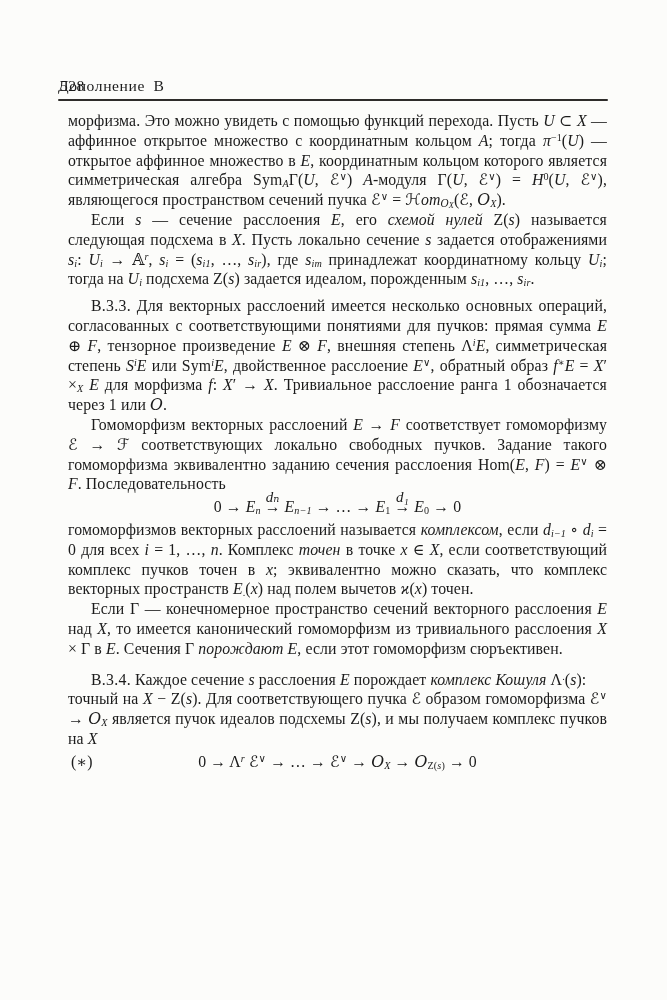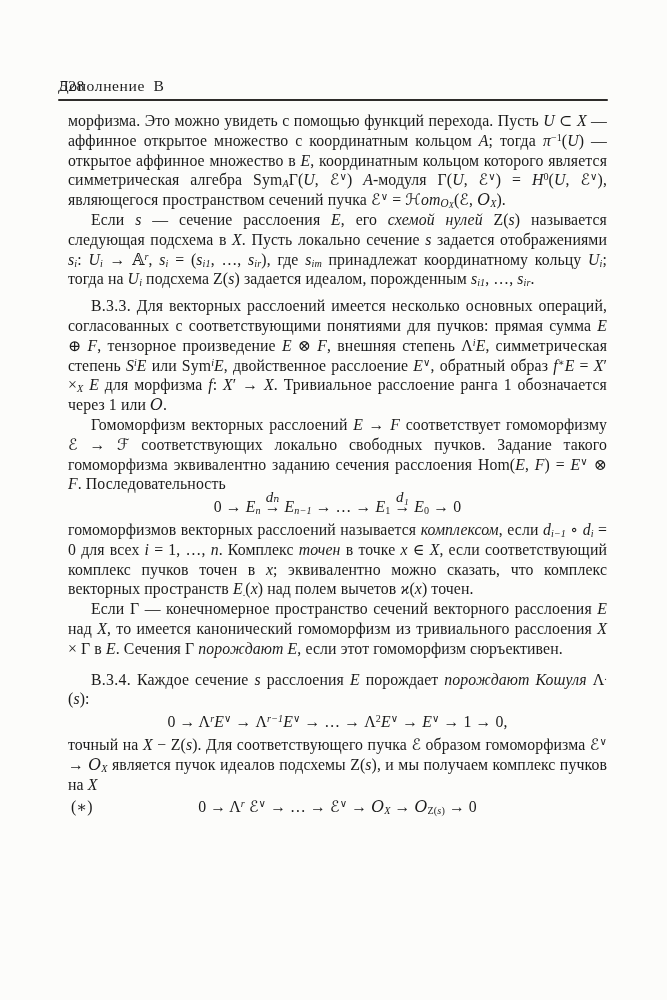--- a/index.html
+++ b/index.html
@@ -53,18 +53,17 @@
   </div>
   <div class="headrule"></div>
   <main class="bodycol" id="content">
       <div class="para">морфизма. Это можно увидеть с помощью функций перехода. Пусть <span class="st-i">U</span> ⊂ <span class="st-i">X</span> — аффинное открытое множество с координатным кольцом <span class="st-i">A</span>; тогда <span class="st-i">π</span><span class="st-sup">−1</span>(<span class="st-i">U</span>) — открытое аффинное множество в <span class="st-i">E</span>, координатным кольцом которого является симметрическая алгебра Sym<span class="st-i st-sub">A</span>Γ(<span class="st-i">U</span>, <span class="st-scr">ℰ</span><span class="st-sup">∨</span>) <span class="st-i">A</span>-модуля Γ(<span class="st-i">U</span>, <span class="st-scr">ℰ</span><span class="st-sup">∨</span>) = <span class="st-i">H</span><span class="st-sup">0</span>(<span class="st-i">U</span>, <span class="st-scr">ℰ</span><span class="st-sup">∨</span>), являющегося пространством сечений пучка <span class="st-scr">ℰ</span><span class="st-sup">∨</span> = <span class="st-scr">ℋ</span><span class="st-i">om</span><span class="st-scr st-sub">O</span><span class="st-i st-sub2">X</span>(<span class="st-scr">ℰ</span>, <span class="st-scr">O</span><span class="st-i st-sub">X</span>).</div>
       <div class="para indent">Если <span class="st-i">s</span> — сечение расслоения <span class="st-i">E</span>, его <span class="st-i">схемой нулей</span> Z(<span class="st-i">s</span>) называется следующая подсхема в <span class="st-i">X</span>. Пусть локально сечение <span class="st-i">s</span> задается отображениями <span class="st-i">s</span><span class="st-i st-sub">i</span>: <span class="st-i">U</span><span class="st-i st-sub">i</span> → <span class="st-bb">𝔸</span><span class="st-i st-sup">r</span>, <span class="st-i">s</span><span class="st-i st-sub">i</span> = (<span class="st-i">s</span><span class="st-i st-sub">i1</span>, …, <span class="st-i">s</span><span class="st-i st-sub">ir</span>), где <span class="st-i">s</span><span class="st-i st-sub">im</span> принадлежат координатному кольцу <span class="st-i">U</span><span class="st-i st-sub">i</span>; тогда на <span class="st-i">U</span><span class="st-i st-sub">i</span> подсхема Z(<span class="st-i">s</span>) задается идеалом, порожденным <span class="st-i">s</span><span class="st-i st-sub">i1</span>, …, <span class="st-i">s</span><span class="st-i st-sub">ir</span>.</div>
       <div class="para indent sp1"><span class="st-b">В.3.3.</span> Для векторных расслоений имеется несколько основных операций, согласованных с соответствующими понятиями для пучков: прямая сумма <span class="st-i">E</span> ⊕ <span class="st-i">F</span>, тензорное произведение <span class="st-i">E</span> ⊗ <span class="st-i">F</span>, внешняя степень Λ<span class="st-i st-sup">i</span><span class="st-i">E</span>, симметрическая степень <span class="st-i">S</span><span class="st-i st-sup">i</span><span class="st-i">E</span> или Sym<span class="st-i st-sup">i</span><span class="st-i">E</span>, двойственное расслоение <span class="st-i">E</span><span class="st-sup">∨</span>, обратный образ <span class="st-i">f</span><span class="st-sup">∗</span><span class="st-i">E</span> = <span class="st-i">X</span>′ ×<span class="st-i st-sub">X</span> <span class="st-i">E</span> для морфизма <span class="st-i">f</span>: <span class="st-i">X</span>′ → <span class="st-i">X</span>. Тривиальное расслоение ранга 1 обозначается через 1 или <span class="st-scr">O</span>.</div>
       <div class="para indent">Гомоморфизм векторных расслоений <span class="st-i">E</span> → <span class="st-i">F</span> соответствует гомоморфизму <span class="st-scr">ℰ</span> → <span class="st-scr">ℱ</span> соответствующих локально свободных пучков. Задание такого гомоморфизма эквивалентно заданию сечения расслоения Hom(<span class="st-i">E</span>, <span class="st-i">F</span>) = <span class="st-i">E</span><span class="st-sup">∨</span> ⊗ <span class="st-i">F</span>. Последовательность</div>
       <div class="formula">0 → <span class="st-i">E</span><span class="st-i st-sub">n</span><span class="alab"><span class="albl">dₙ</span><span class="aglyph">→</span></span><span class="st-i">E</span><span class="st-i st-sub">n−1</span> → … → <span class="st-i">E</span><span class="st-sub">1</span><span class="alab"><span class="albl">d₁</span><span class="aglyph">→</span></span><span class="st-i">E</span><span class="st-sub">0</span> → 0</div>
       <div class="para">гомоморфизмов векторных расслоений называется <span class="st-i">комплексом</span>, если <span class="st-i">d</span><span class="st-i st-sub">i−1</span> ∘ <span class="st-i">d</span><span class="st-i st-sub">i</span> = 0 для всех <span class="st-i">i</span> = 1, …, <span class="st-i">n</span>. Комплекс <span class="st-i">точен</span> в точке <span class="st-i">x</span> ∈ <span class="st-i">X</span>, если соответствующий комплекс пучков точен в <span class="st-i">x</span>; эквивалентно можно сказать, что комплекс векторных пространств <span class="st-i">E</span><span class="st-sub">.</span>(<span class="st-i">x</span>) над полем вычетов <span class="st-i">ϰ</span>(<span class="st-i">x</span>) точен.</div>
       <div class="para indent">Если Γ — конечномерное пространство сечений векторного расслоения <span class="st-i">E</span> над <span class="st-i">X</span>, то имеется канонический гомоморфизм из тривиального расслоения <span class="st-i">X</span> × Γ в <span class="st-i">E</span>. Сечения Γ <span class="st-i">порождают</span> <span class="st-i">E</span>, если этот гомоморфизм сюръективен.</div>
-      <div class="para indent sp2"><span class="st-b">В.3.4.</span> Каждое сечение <span class="st-i">s</span> расслоения <span class="st-i">E</span> порождает <span class="st-i">порождают Кошуля</span> Λ<span class="st-sup">.</span>(<span class="st-i">s</span>):</div>
-      <div class="formula">0 → Λ<span class="st-i st-sup">r</span><span class="st-i">E</span><span class="st-sup">∨</span> → Λ<span class="st-i st-sup">r−1</span><span class="st-i">E</span><span class="st-sup">∨</span> → … → Λ<span class="st-sup">2</span><span class="st-i">E</span><span class="st-sup">∨</span> → <span class="st-i">E</span><span class="st-sup">∨</span> → 1 → 0,</div>
+      <div class="para indent sp2"><span class="st-b">В.3.4.</span> Каждое сечение <span class="st-i">s</span> расслоения <span class="st-i">E</span> порождает <span class="st-i">комплекс Кошуля</span> Λ<span class="st-sup">.</span>(<span class="st-i">s</span>):</div>
       <div class="para">точный на <span class="st-i">X</span> − Z(<span class="st-i">s</span>). Для соответствующего пучка <span class="st-scr">ℰ</span> образом гомоморфизма <span class="st-scr">ℰ</span><span class="st-sup">∨</span> → <span class="st-scr">O</span><span class="st-i st-sub">X</span> является пучок идеалов подсхемы Z(<span class="st-i">s</span>), и мы получаем комплекс пучков на <span class="st-i">X</span></div>
       <div class="formula"><span class="flabel">(∗)</span>0 → Λ<span class="st-i st-sup">r</span> <span class="st-scr">ℰ</span><span class="st-sup">∨</span> → … → <span class="st-scr">ℰ</span><span class="st-sup">∨</span> → <span class="st-scr">O</span><span class="st-i st-sub">X</span> → <span class="st-scr">O</span><span class="st-sub">Z(</span><span class="st-i st-sub">s</span><span class="st-sub">)</span> → 0</div>
     </main>
 </div>
 
 </body></html>

